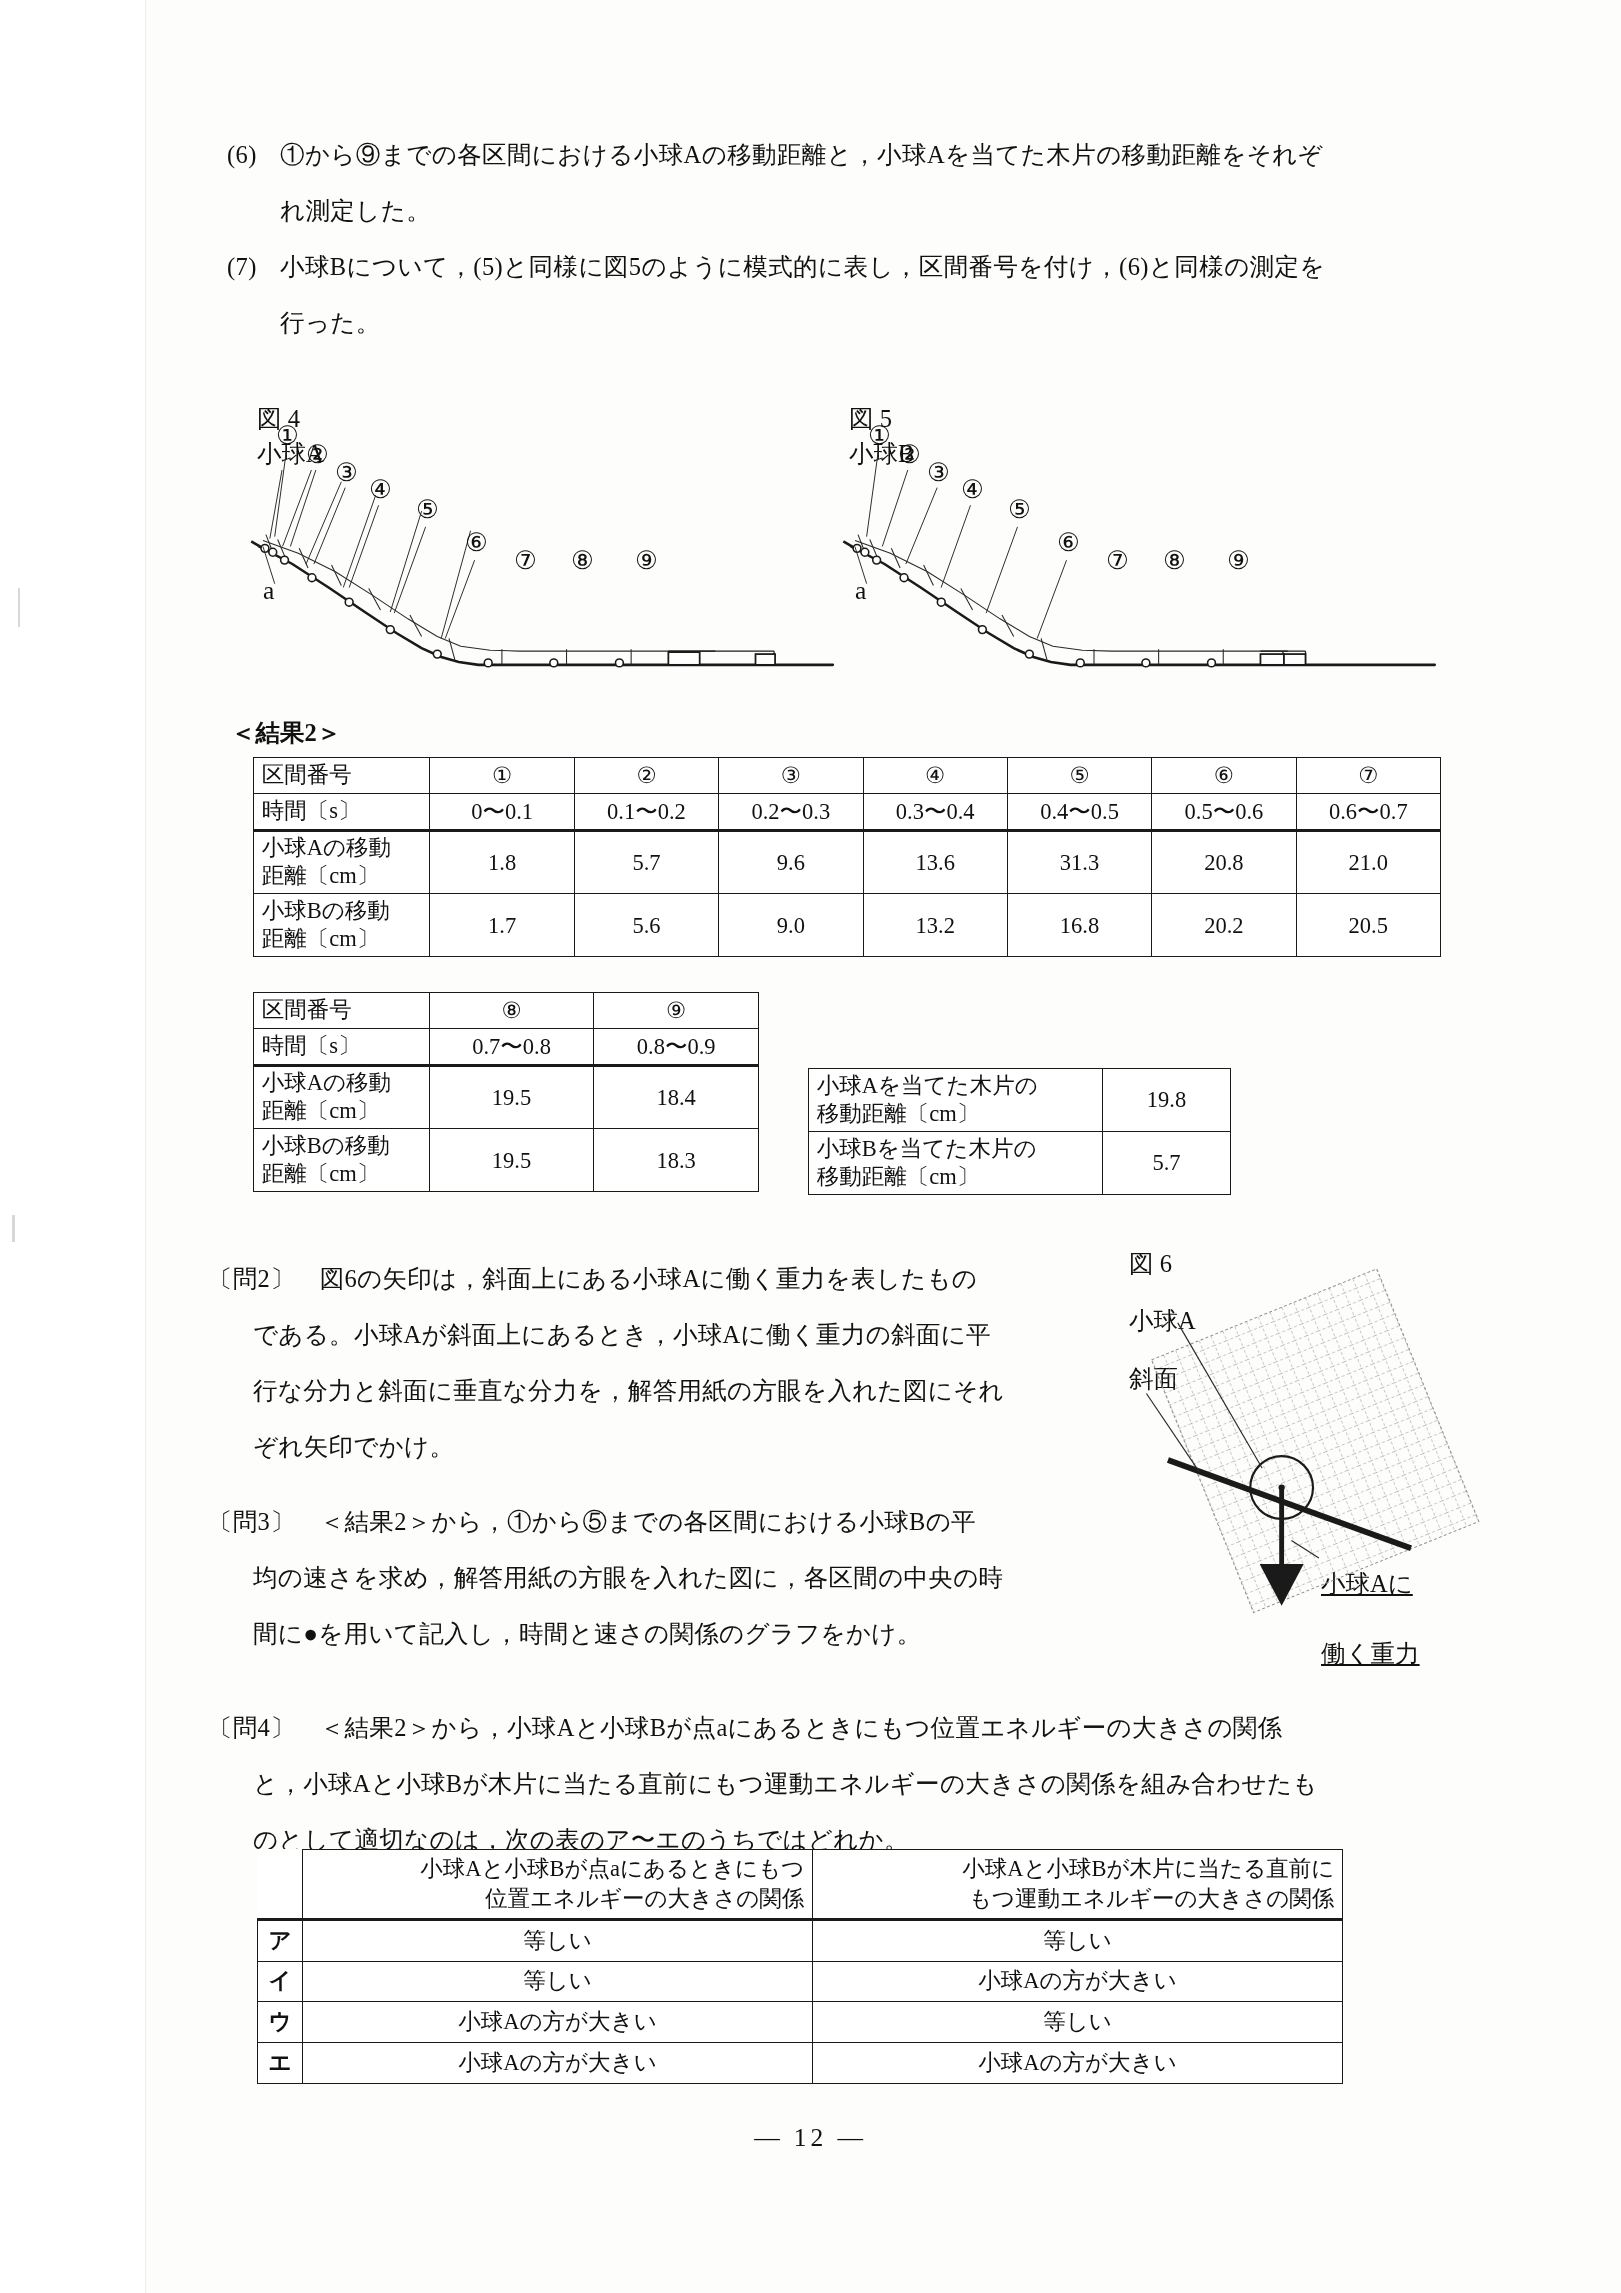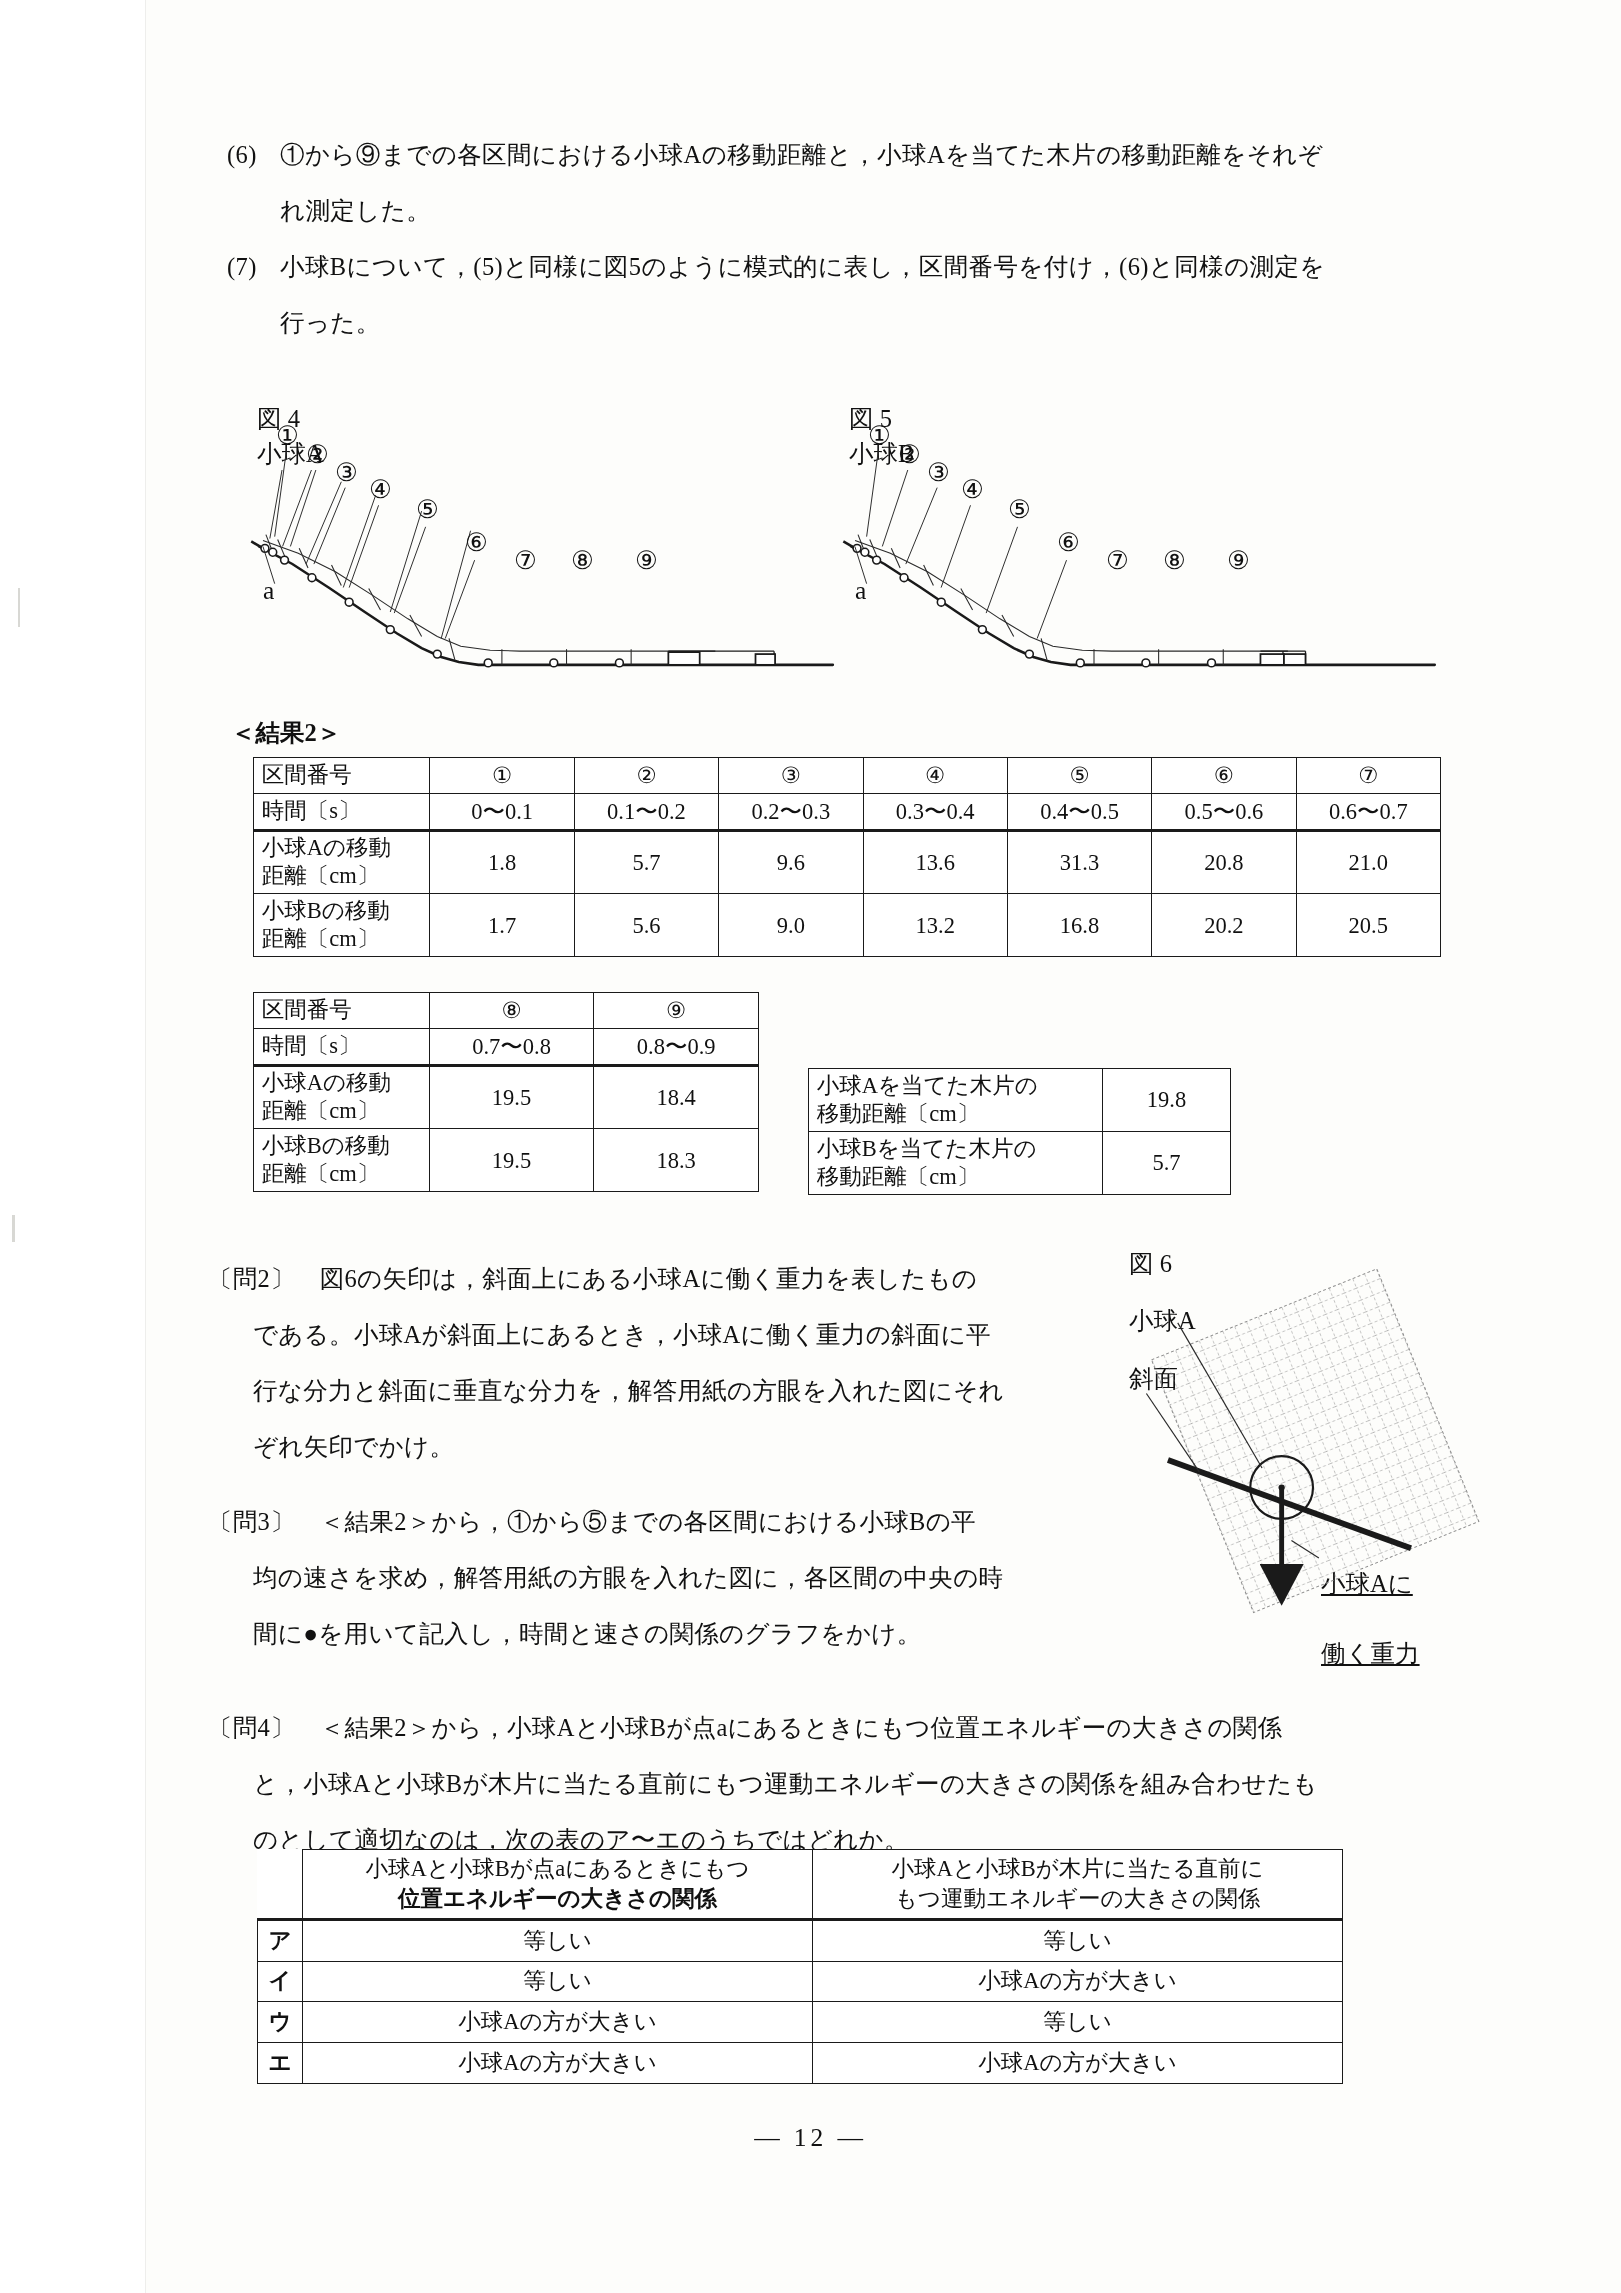--- a/index.html
+++ b/index.html
@@ -63,21 +63,21 @@
     font-size: 22.5px;
     background: #fff;
   }
   table.choices td {
     border: 1.6px solid #1a1a1a;
     text-align: center;
     padding: 4.9px 3.9px;
     line-height: 30px;
     font-weight: normal;
   }
-  table.choices td.hdr { line-height: 30px; padding: 3.9px 7.8px; text-align: center; }
+  table.choices td.hdr { line-height: 30px; padding: 3.9px 7.8px; text-align: right; }
   table.choices td.key { width: 45px; font-weight: bold; }
   table.choices td.blank { border-top: none; border-left: none; border-bottom: none; }
   table.choices tr.after-hdr td { border-top-width: 3.3px; }
 
   
   .pageno {
     position: absolute;
     width: 100%; text-align: center;
     font-size: 25.5px; letter-spacing: 3.9px;
   }
@@ -430,21 +430,21 @@
     <span class="ln">と，小球Aと小球Bが木片に当たる直前にもつ運動エネルギーの大きさの関係を組み合わせたも</span>
     <span class="ln">のとして適切なのは，次の表のア〜エのうちではどれか。</span>
   </div>
 
   <table class="choices" style="left:257px; top:1849px; width:1086px;">
     <tbody>
       <tr>
         <td class="blank" style="width:45px;"></td>
         <td class="hdr" style="width:510px;">
           <span style="display:block;">小球Aと小球Bが点aにあるときにもつ</span>
-          <span style="display:block;font-weight:bold;">位置エネルギーの大きさの関係</span>
+          <span style="display:block;">位置エネルギーの大きさの関係</span>
         </td>
         <td class="hdr">
           <span style="display:block;">小球Aと小球Bが木片に当たる直前に</span>
           <span style="display:block;">もつ運動エネルギーの大きさの関係</span>
         </td>
       </tr>
       <tr class="after-hdr">
         <td class="key">ア</td>
         <td>等しい</td>
         <td>等しい</td>

